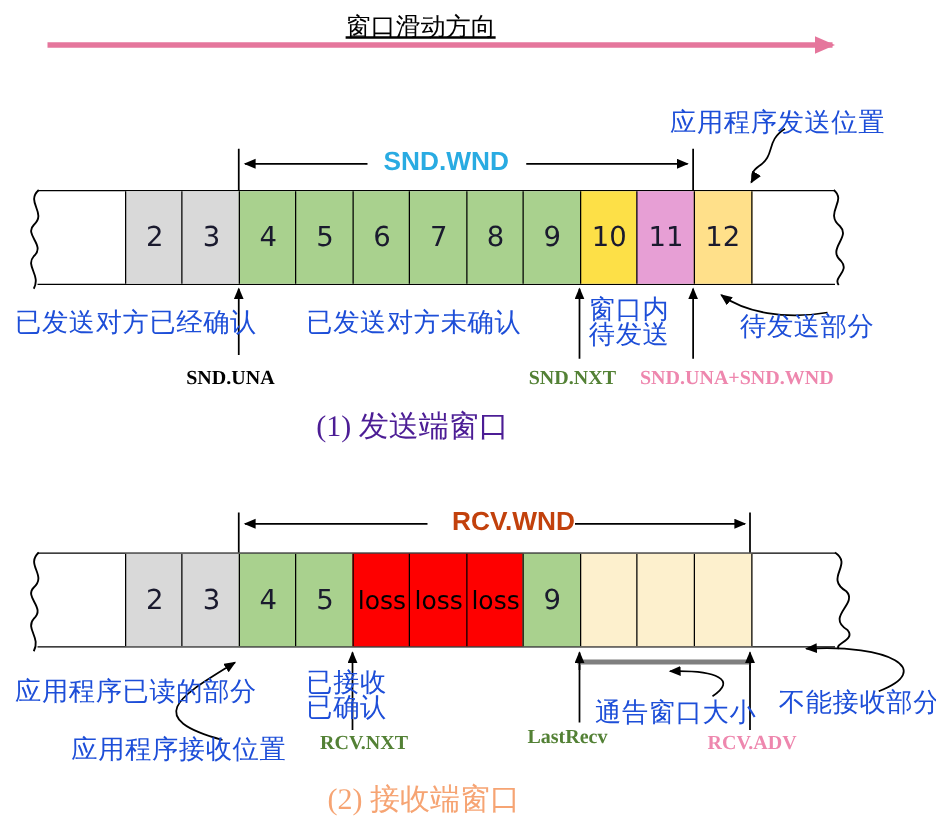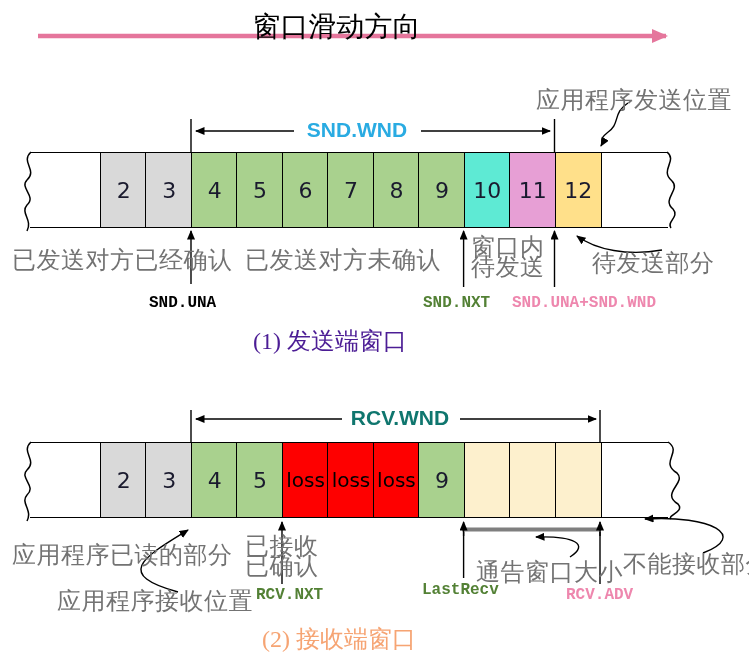--- a/index.html
+++ b/index.html
@@ -1,35 +1,35 @@
 <!DOCTYPE html>
 <html><head>
 <meta charset="utf-8">
 <style>
   html,body { margin:0; padding:0; }
   body { width:749px; height:669px; position:relative; background:#fff;
          font-family:"Liberation Serif","DejaVu Serif",serif; overflow:hidden; }
   .abs { position:absolute; }
   #overlay { position:absolute; left:0; top:0; width:749px; height:669px; z-index:5; pointer-events:none; }
 
-  .page-title { left:0; top:8px; width:673px; text-align:center; font-size:28px; color:#000; z-index:6; }
+  .page-title { left:0; top:8px; width:673px; text-align:center; font-size:20px; color:#000; z-index:6;text-decoration:underline; }
 
   .strip { position:absolute; left:30px; width:638px; height:74px;
            border-top:1.4px solid #000; border-bottom:1.4px solid #000;
            background:#fff; z-index:2; }
   #sender-strip { top:152px; }
   #receiver-strip { top:442px; }
   .cell { position:absolute; top:0; height:100%; width:45.45px;
           border-left:1.4px solid #000; display:flex; align-items:center; justify-content:center;
           font-family:"DejaVu Sans","Liberation Sans",sans-serif; font-size:22px; color:#1a1a2e; }
   .cell.last { border-right:1.4px solid #000; }
   .cell.small { font-size:20px; color:#000; }
 
-  .zh { position:absolute; font-size:24px; color:#737373; letter-spacing:0.5px; white-space:nowrap; z-index:6; }
-  .tech { position:absolute; font-family:Liberation Mono, monospace;
+  .zh { position:absolute; font-size:21px; color:#1d4ed8; letter-spacing:0.5px; white-space:nowrap; z-index:6; }
+  .tech { position:absolute; font-family:Liberation Serif, serif;
           font-weight:bold; font-size:16px; white-space:nowrap; z-index:6; color:#000; }
   .wnd { position:absolute; font-family:"Liberation Sans","DejaVu Sans",sans-serif;
          font-weight:bold; font-size:21px; text-align:center; width:120px; z-index:6; }
   .caption { position:absolute; font-size:24px; white-space:nowrap; z-index:6; }
   .twoline { text-align:center; line-height:20px; width:64px; }
   .twoline span { display:block; }
 </style>
 </head>
 <body>
 
@@ -37,21 +37,21 @@
 
 <div class="strip" id="sender-strip">
   <div class="cell" style="left: 70px; background-color: rgb(217, 217, 217);">2</div>
   <div class="cell" style="left: 115.45px; background-color: rgb(217, 217, 217);">3</div>
   <div class="cell" style="left: 160.91px; background-color: rgb(169, 209, 142);">4</div>
   <div class="cell" style="left: 206.36px; background-color: rgb(169, 209, 142);">5</div>
   <div class="cell" style="left: 251.82px; background-color: rgb(169, 209, 142);">6</div>
   <div class="cell" style="left: 297.27px; background-color: rgb(169, 209, 142);">7</div>
   <div class="cell" style="left: 342.73px; background-color: rgb(169, 209, 142);">8</div>
   <div class="cell" style="left: 388.18px; background-color: rgb(169, 209, 142);">9</div>
-  <div class="cell" style="left: 433.64px; background-color: #5eead4;">10</div>
+  <div class="cell" style="left: 433.64px; background-color: #fde047;">10</div>
   <div class="cell" style="left: 479.09px; background-color: rgb(231, 159, 213);">11</div>
   <div class="cell last" style="left: 524.55px; background-color: rgb(255, 224, 138);">12</div>
 </div>
 
 <div class="strip" id="receiver-strip">
   <div class="cell" style="left: 70px; background-color: rgb(217, 217, 217);">2</div>
   <div class="cell" style="left: 115.45px; background-color: rgb(217, 217, 217);">3</div>
   <div class="cell" style="left: 160.91px; background-color: rgb(169, 209, 142);">4</div>
   <div class="cell" style="left: 206.36px; background-color: rgb(169, 209, 142);">5</div>
   <div class="cell small" style="left: 251.82px; background-color: rgb(254, 0, 0);">loss</div>
@@ -121,21 +121,21 @@
 <div class="zh abs twoline" style="left:471px; top:237px;">
   <span>窗口内</span>
   <span>待发送</span>
 </div>
 <div class="zh abs" style="left:592px; top:247px;">待发送部分</div>
 <div class="tech abs" style="left:149px; top:294px;">SND.UNA</div>
 <div class="tech abs" style="left: 423px; top: 294px; color: rgb(83, 129, 53);">SND.NXT</div>
 <div class="tech abs" style="left: 512px; top: 294px; color: rgb(238, 135, 174);">SND.UNA+SND.WND</div>
 <div class="caption abs" style="left: 253px; top: 325px; color: #4c1d95;">(1) 发送端窗口</div>
 
-<div class="wnd abs" style="left: 340px; top: 406px; color: #0f766e;">RCV.WND</div>
+<div class="wnd abs" style="left: 340px; top: 406px; color: #c2410c; text-align: right;">RCV.WND</div>
 <div class="zh abs" style="left:12px; top:539px;">应用程序已读的部分</div>
 <div class="zh abs" style="left:57px; top:585px;">应用程序接收位置</div>
 <div class="zh abs twoline" style="left:210px; top:536px; text-align:left;margin-left:35px;">
   <span>已接收</span>
   <span>已确认</span>
 </div>
 <div class="tech abs" style="left: 256px; top: 586px; color: rgb(83, 129, 53);">RCV.NXT</div>
 <div class="zh abs" style="left:464px; top:556px;padding-left:12px;">通告窗口大小</div>
 <div class="tech abs" style="left: 422px; top: 581px; color: rgb(83, 129, 53);">LastRecv</div>
 <div class="tech abs" style="left: 566px; top: 586px; color: rgb(238, 135, 174);">RCV.ADV</div>

